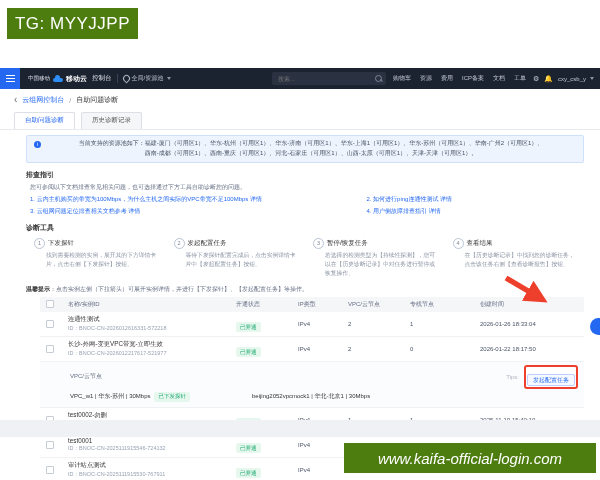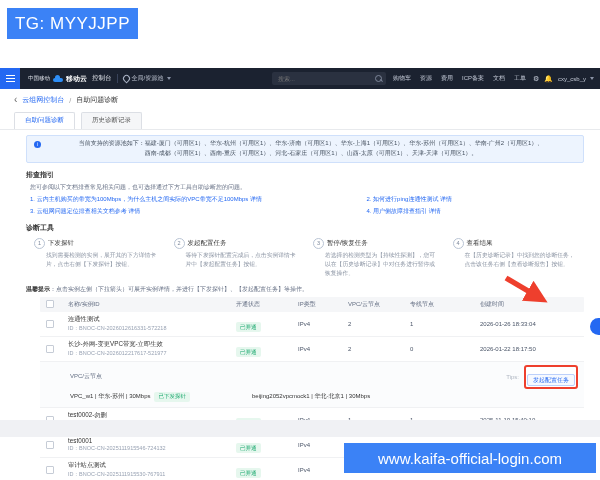--- a/index.html
+++ b/index.html
@@ -1,21 +1,21 @@
 <!DOCTYPE html>
 <html><head>
 <meta charset="utf-8">
 <style>
   html,body{margin:0;padding:0;}
   body{width:600px;height:480px;position:relative;background:#fff;overflow:hidden;
        font-family:"Liberation Sans","DejaVu Sans",sans-serif;color:#333;}
   
-  .wm{position:absolute;background:#3b82f6;color:#fff;display:flex;align-items:center;justify-content:center;z-index:60;}
+  .wm{position:absolute;background:#4d7c0f;color:#fff;display:flex;align-items:center;justify-content:center;z-index:60;}
   #wm-tg{left:7px;top:8px;width:131px;height:31px;font-size:17px;letter-spacing:.5px;}
-  #wm-url{left:344px;top:443px;width:252px;height:30px;font-size:15px;}
+  #wm-url{left:344px;top:443px;width:252px;height:30px;font-size:15px;font-style:italic;}
   
   .shot{position:absolute;left:0;top:68px;width:600px;height:369px;background:#fff;}
   
   .topbar{height:21px;background:#1b2230;display:flex;align-items:center;gap:5px;color:#c3c9d6;padding-right:6px;}
   .burger{width:20px;height:21px;background:#2468f2;display:flex;flex-direction:column;justify-content:center;align-items:center;gap:2px;cursor:pointer;}
   .burger i{width:9px;height:1.3px;background:#fff;}
   .brand{display:flex;align-items:center;gap:3px;color:#fff;margin-left:3px;}
   .brand .cn{font-size:5.5px;color:#dfe3ea;}
   .brand .prod{font-size:7px;font-weight:bold;}
   .cloud{width:10px;height:7px;position:relative;}

